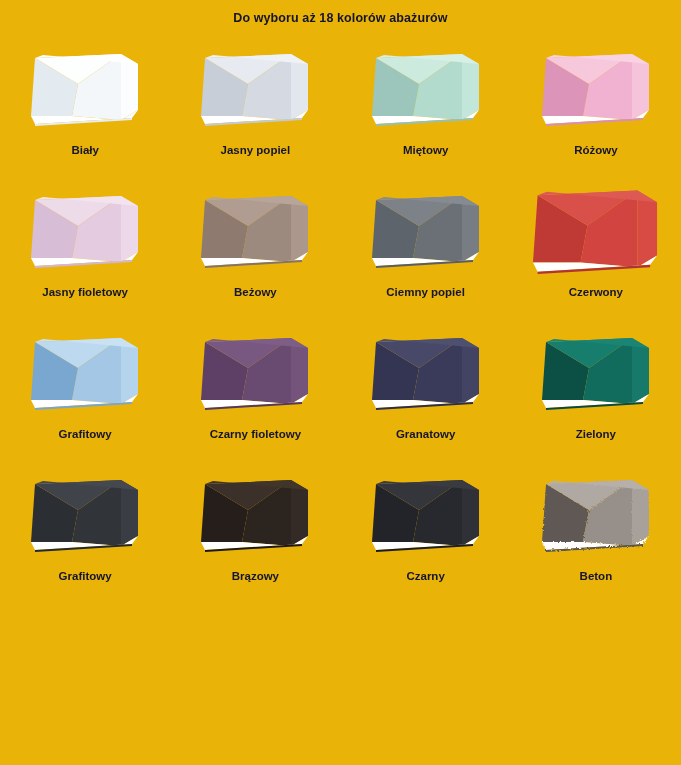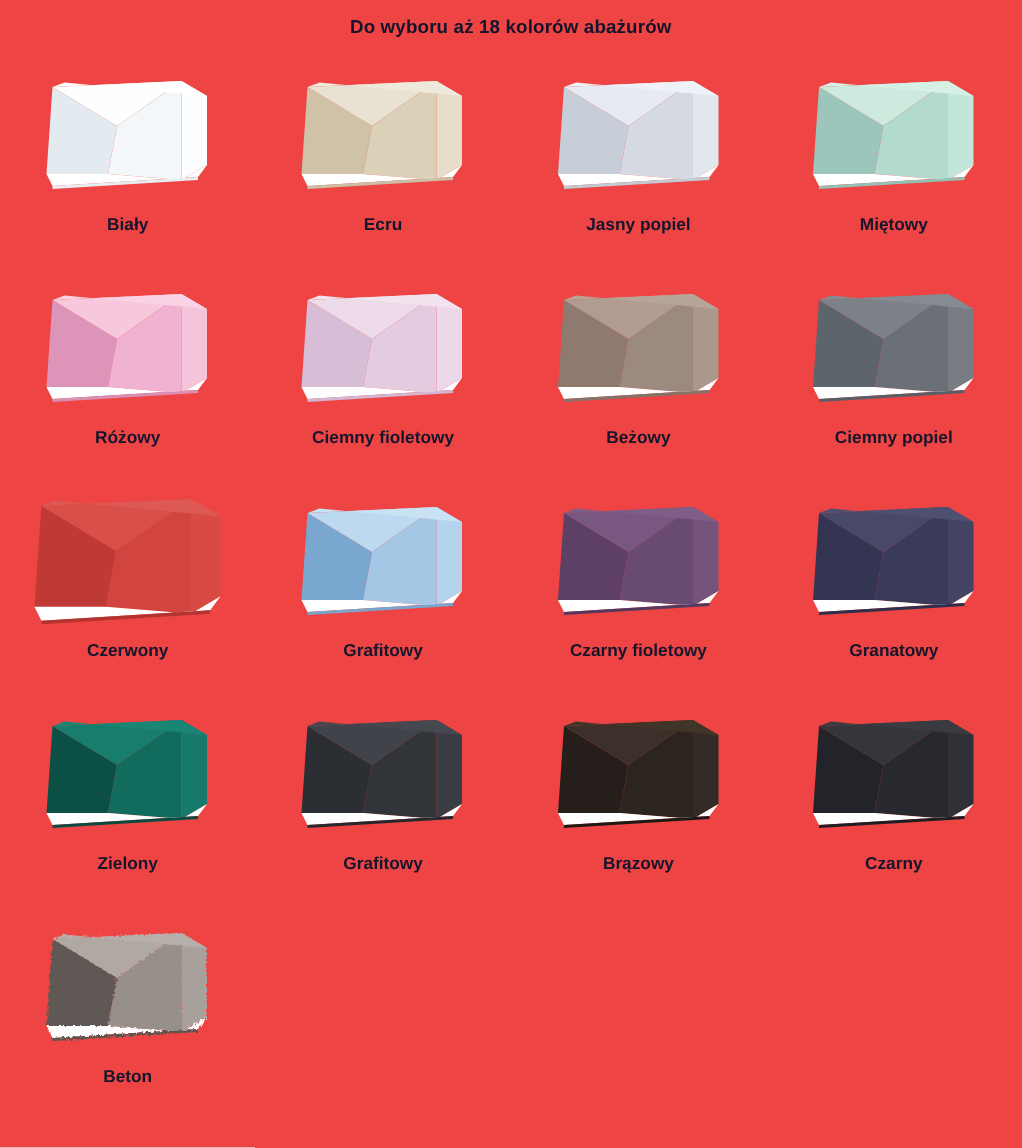--- a/index.html
+++ b/index.html
@@ -12,21 +12,21 @@
     height: 765px;
     overflow: hidden;
     font-family: "Liberation Sans", "DejaVu Sans", sans-serif;
     color: #1b1b2e;
   }
 
   .page {
     position: relative;
     width: 681px;
     height: 765px;
-    background: #ef4444;
+    background: #eab308;
   }
 
   .page-title {
     text-align: center;
     font-size: 12.5px;
     font-weight: bold;
     letter-spacing: 0.1px;
     color: #14142a;
     padding-top: 11px;
     margin: 0;
@@ -96,36 +96,20 @@
               <polygon points="10,80 107,74 107,76 10,82" fill="#e8edf2"></polygon>
             </g>
           </svg>
         </div>
         <div class="swatch-label">Biały</div>
       </div>
       <div class="swatch-cell">
         <div class="shade-wrap">
           <svg class="shade-svg" viewBox="0 0 120 92" width="120.0" height="92.0">
             <g>
-              <polygon points="10,14 53,40 47,72 6,72" fill="#cfc2a7"></polygon>
-              <polygon points="10,14 96,10 53,40" fill="#e9e1d1"></polygon>
-              <polygon points="53,40 96,10 96,76 47,72" fill="#dbd0b8"></polygon>
-              <polygon points="96,10 113,20 113,66 96,76" fill="#e6ddcb"></polygon>
-              <polygon points="10,14 96,10 113,20 18,11" fill="#efe9dc"></polygon>
-              <polygon points="6,72 47,72 96,76 113,66 107,74 10,80" fill="#ffffff"></polygon>
-              <polygon points="10,80 107,74 107,76 10,82" fill="#cbbfa5"></polygon>
-            </g>
-          </svg>
-        </div>
-        <div class="swatch-label">Ecru</div>
-      </div>
-      <div class="swatch-cell">
-        <div class="shade-wrap">
-          <svg class="shade-svg" viewBox="0 0 120 92" width="120.0" height="92.0">
-            <g>
               <polygon points="10,14 53,40 47,72 6,72" fill="#c7ced7"></polygon>
               <polygon points="10,14 96,10 53,40" fill="#e7ebf1"></polygon>
               <polygon points="53,40 96,10 96,76 47,72" fill="#d5dae2"></polygon>
               <polygon points="96,10 113,20 113,66 96,76" fill="#e2e7ee"></polygon>
               <polygon points="10,14 96,10 113,20 18,11" fill="#eef1f5"></polygon>
               <polygon points="6,72 47,72 96,76 113,66 107,74 10,80" fill="#ffffff"></polygon>
               <polygon points="10,80 107,74 107,76 10,82" fill="#c2cad4"></polygon>
             </g>
           </svg>
         </div>
@@ -170,21 +154,21 @@
               <polygon points="10,14 53,40 47,72 6,72" fill="#d8bdd6"></polygon>
               <polygon points="10,14 96,10 53,40" fill="#eedbea"></polygon>
               <polygon points="53,40 96,10 96,76 47,72" fill="#e4cbe0"></polygon>
               <polygon points="96,10 113,20 113,66 96,76" fill="#ecd8e8"></polygon>
               <polygon points="10,14 96,10 113,20 18,11" fill="#f2e3ef"></polygon>
               <polygon points="6,72 47,72 96,76 113,66 107,74 10,80" fill="#ffffff"></polygon>
               <polygon points="10,80 107,74 107,76 10,82" fill="#d3b7d1"></polygon>
             </g>
           </svg>
         </div>
-        <div class="swatch-label">Ciemny fioletowy</div>
+        <div class="swatch-label">Jasny fioletowy</div>
       </div>
       <div class="swatch-cell">
         <div class="shade-wrap">
           <svg class="shade-svg" viewBox="0 0 120 92" width="120.0" height="92.0">
             <g>
               <polygon points="10,14 53,40 47,72 6,72" fill="#8e7a6f"></polygon>
               <polygon points="10,14 96,10 53,40" fill="#b09c90"></polygon>
               <polygon points="53,40 96,10 96,76 47,72" fill="#9d8a7e"></polygon>
               <polygon points="96,10 113,20 113,66 96,76" fill="#ab978b"></polygon>
               <polygon points="10,14 96,10 113,20 18,11" fill="#b8a599"></polygon>

